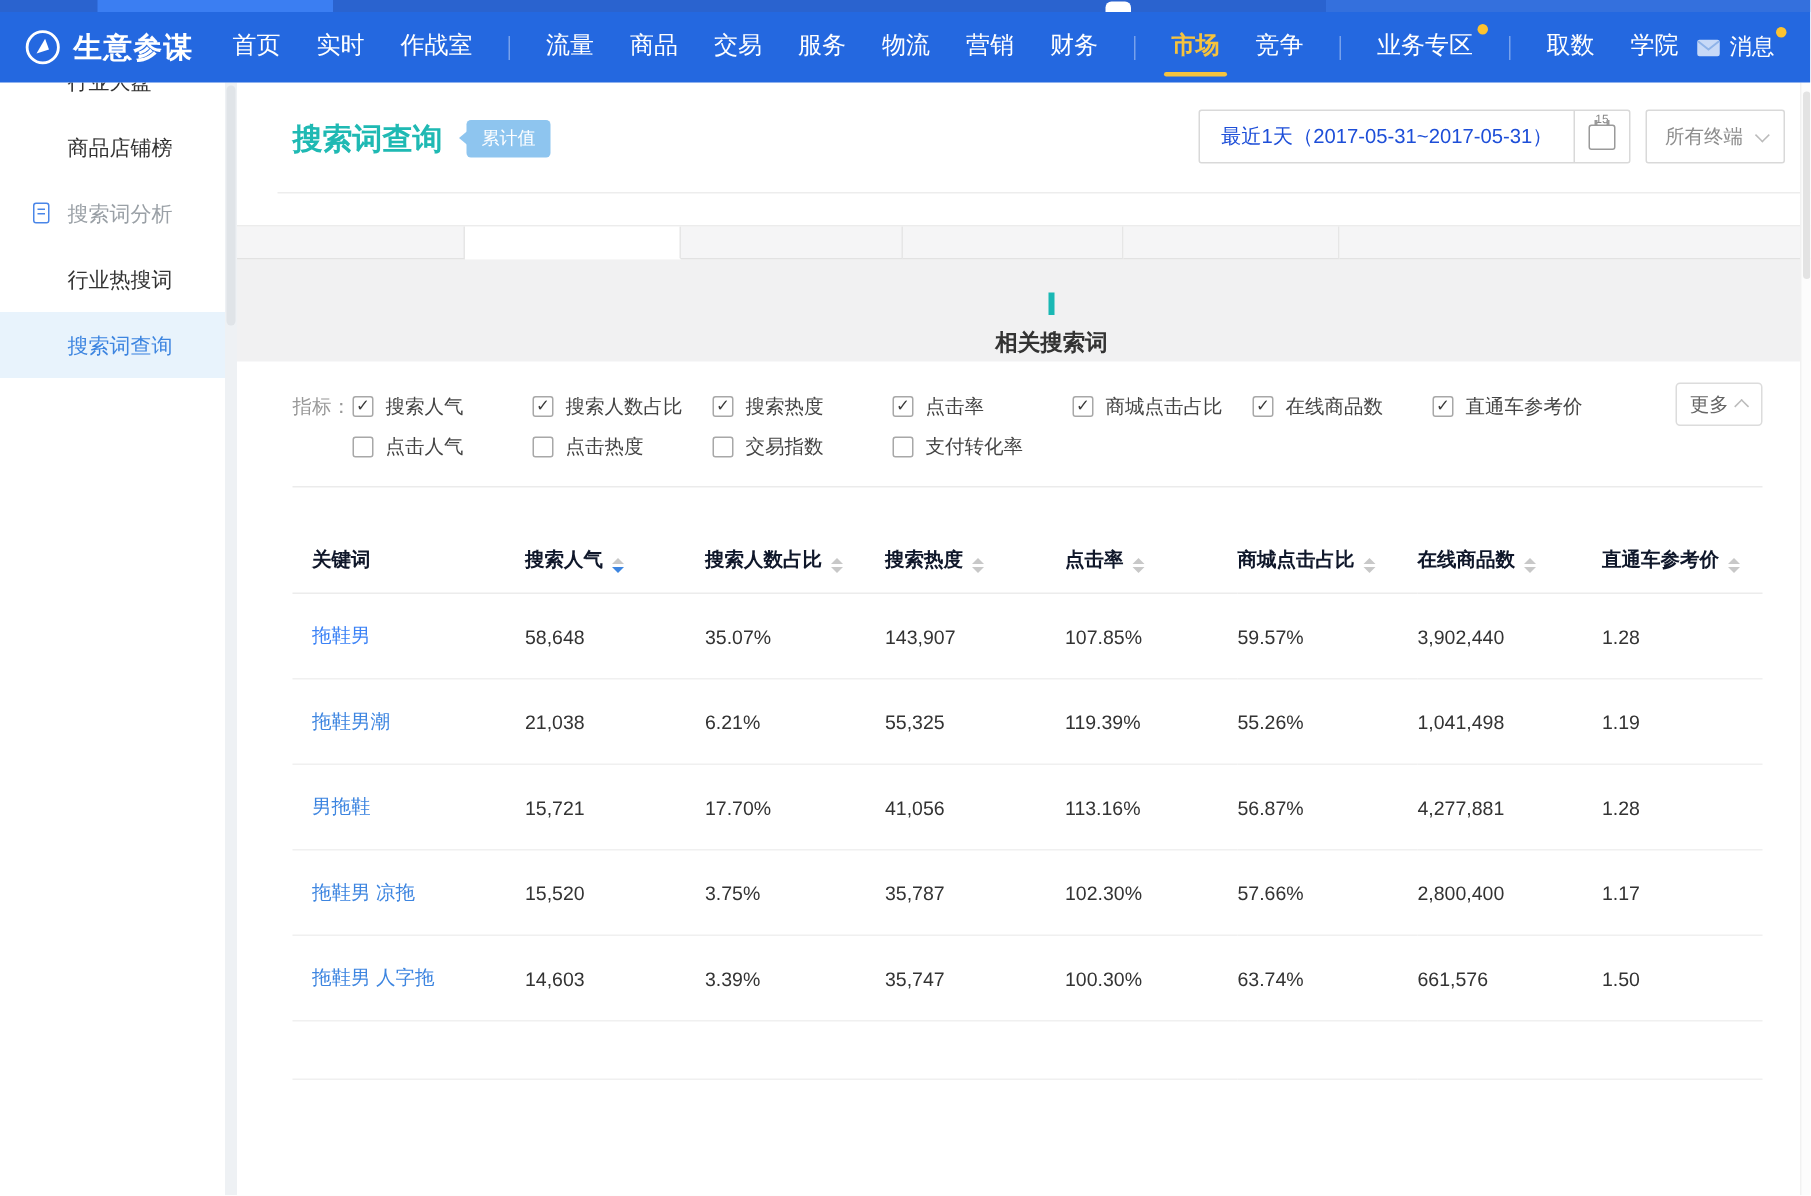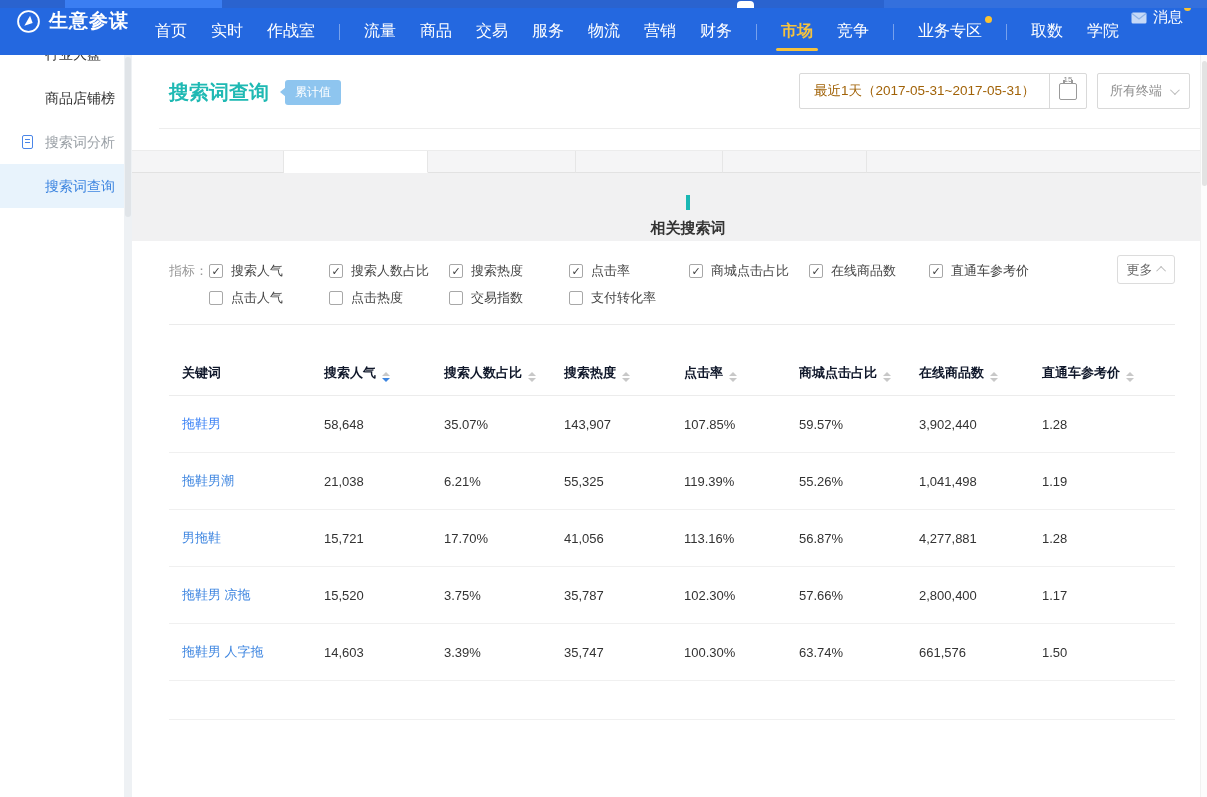--- a/index.html
+++ b/index.html
@@ -7,58 +7,58 @@
   body { font-family:"Liberation Sans","DejaVu Sans",sans-serif; background:#fff; }
   .screen { position:relative; width:1207px; height:797px; overflow:hidden; background:#fff; }
 
   
   .browser-strip { position:relative; height:8px; background:#2a63cf; z-index:6; }
   .strip-seg1 { position:absolute; left:65px; width:157px; top:0; bottom:0; background:#3b7ef2; }
   .strip-seg2 { position:absolute; left:884px; right:0; top:0; bottom:0; background:#3470dd; }
   .strip-tab  { position:absolute; left:737px; width:17px; top:1px; bottom:0; background:#fff; border-radius:4px 4px 0 0; }
 
   
-  .topnav { position:relative; z-index:5; height:47px; background:#2468e0; display:flex; align-items:flex-start; color:#fff; padding:0 16px 0 16px; }
+  .topnav { position:relative; z-index:5; height:47px; background:#2468e0; display:flex; align-items:center; color:#fff; padding:0 16px 0 16px; }
   .brand { display:flex; align-items:center; gap:8px; flex:none; }
   .brand-text { font-size:19px; font-weight:bold; letter-spacing:1px; }
   .nav-items { display:flex; align-items:center; margin-left:14px; flex:none; }
   .nav-item { position:relative; padding:0 12px; height:47px; line-height:45px; font-size:16px; cursor:pointer; white-space:nowrap; }
   .nav-item.active { color:#f6c33d; font-weight:bold; }
   .nav-item.active::after { content:""; position:absolute; left:50%; transform:translateX(-50%); bottom:4px; width:42px; height:3px; background:#f6c33d; border-radius:2px; }
   .nav-divider { width:1px; height:16px; background:rgba(255,255,255,.38); margin:0 12px; display:inline-block; }
   .nav-dot { position:absolute; top:8px; right:2px; width:7px; height:7px; border-radius:50%; background:#fdc32f; }
   .messages { margin-left:auto; display:flex; align-items:center; gap:6px; font-size:15px; position:relative; cursor:pointer; padding-right:8px; }
   .msg-dot { position:absolute; top:-4px; right:0px; width:7px; height:7px; border-radius:50%; background:#fdc32f; }
 
   
   .app { display:flex; height:742px; position:relative; }
 
   
-  .sidebar { width:124px; background:#fff; overflow:hidden; flex:none; }
+  .sidebar { width:150px; background:#fff; overflow:hidden; flex:none; }
   .side-list { margin-top:-23px; }
   .side-item { height:44px; line-height:44px; padding-left:45px; font-size:14px; color:#333; cursor:pointer; white-space:nowrap; }
   .side-item.group { color:#9aa0a6; cursor:default; padding-left:45px; position:relative; }
   .side-item.active { background:#e8f3fc; color:#3d85e0; }
   .doc-icon { position:absolute; left:22px; top:15px; width:11px; height:14px; border:1px solid #4a86e8; border-radius:2px; }
   .doc-icon::before { content:""; position:absolute; left:2px; top:3px; width:5px; height:1px; background:#4a86e8; box-shadow:0 3px 0 #4a86e8; }
   .side-scrollbar { width:8px; background:#eef1f4; flex:none; position:relative; }
   .side-scroll-thumb { position:absolute; top:2px; left:1px; width:6px; height:160px; border-radius:3px; background:#e0e4e8; }
 
   
   .main { flex:1; display:flex; flex-direction:column; background:#f1f1f2; min-width:0; }
 
   .header-card { position:relative; background:#fff; height:95px; flex:none; }
   .title-row { display:flex; align-items:center; padding:24px 0 0 37px; }
   .page-title { font-size:20px; font-weight:bold; color:#1fb9b3; }
   .title-badge { position:relative; margin-left:16px; background:#8ec5ef; color:#fff; font-size:12px; padding:4px 10px; border-radius:3px; }
   .title-badge::before { content:""; position:absolute; left:-5px; top:7px; border-top:5px solid transparent; border-bottom:5px solid transparent; border-right:6px solid #8ec5ef; }
   .header-divider { position:absolute; left:27px; right:0; top:73px; height:1px; background:#ededed; }
   .header-controls { position:absolute; right:17px; top:18px; display:flex; gap:10px; }
   .date-box { display:flex; align-items:center; height:36px; border:1px solid #d9d9d9; border-radius:2px; background:#fff; cursor:pointer; }
-  .date-text { padding:0 14px; font-size:13.5px; color:#a16207; white-space:nowrap; }
+  .date-text { padding:0 14px; font-size:13.5px; color:#1d4ed8; white-space:nowrap; }
   .date-cal { width:37px; align-self:stretch; border-left:1px solid #d9d9d9; display:flex; align-items:center; justify-content:center; }
   .cal-icon { position:relative; width:18px; height:16px; border:1px solid #9a9a9a; border-radius:2px; font-size:8px; color:#888; display:flex; align-items:flex-end; justify-content:center; padding-bottom:15px; }
   .cal-icon::before, .cal-icon::after { content:""; position:absolute; top:-4px; width:2px; height:4px; background:#9a9a9a; }
   .cal-icon::before { left:3px; } .cal-icon::after { right:3px; }
   .terminal-box { display:flex; align-items:center; gap:8px; height:36px; border:1px solid #d9d9d9; border-radius:2px; background:#fff; padding:0 12px; font-size:13px; color:#8e8e8e; cursor:pointer; }
   .chev { width:7px; height:7px; border-right:1.5px solid #bbb; border-bottom:1.5px solid #bbb; display:inline-block; }
   .chev.down { transform:rotate(45deg) translateY(-2px); }
   .chev.up { transform:rotate(-135deg) translateY(-2px); }
 
   
@@ -167,20 +167,21 @@
     </div>
   </div>
 
   <div class="app">
 
     <div class="sidebar">
       <div class="side-list">
           <div class="side-item"><span>行业大盘</span></div>
           <div class="side-item"><span>商品店铺榜</span></div>
           <div class="side-item group"><span class="doc-icon"></span><span>搜索词分析</span></div>
+          <div class="side-item"><span>行业热搜词</span></div>
           <div class="side-item active"><span>搜索词查询</span></div>
         </div>
     </div>
     <div class="side-scrollbar">
       <div class="side-scroll-thumb"></div>
     </div>
 
     <div class="main">
 
       <div class="header-card">

